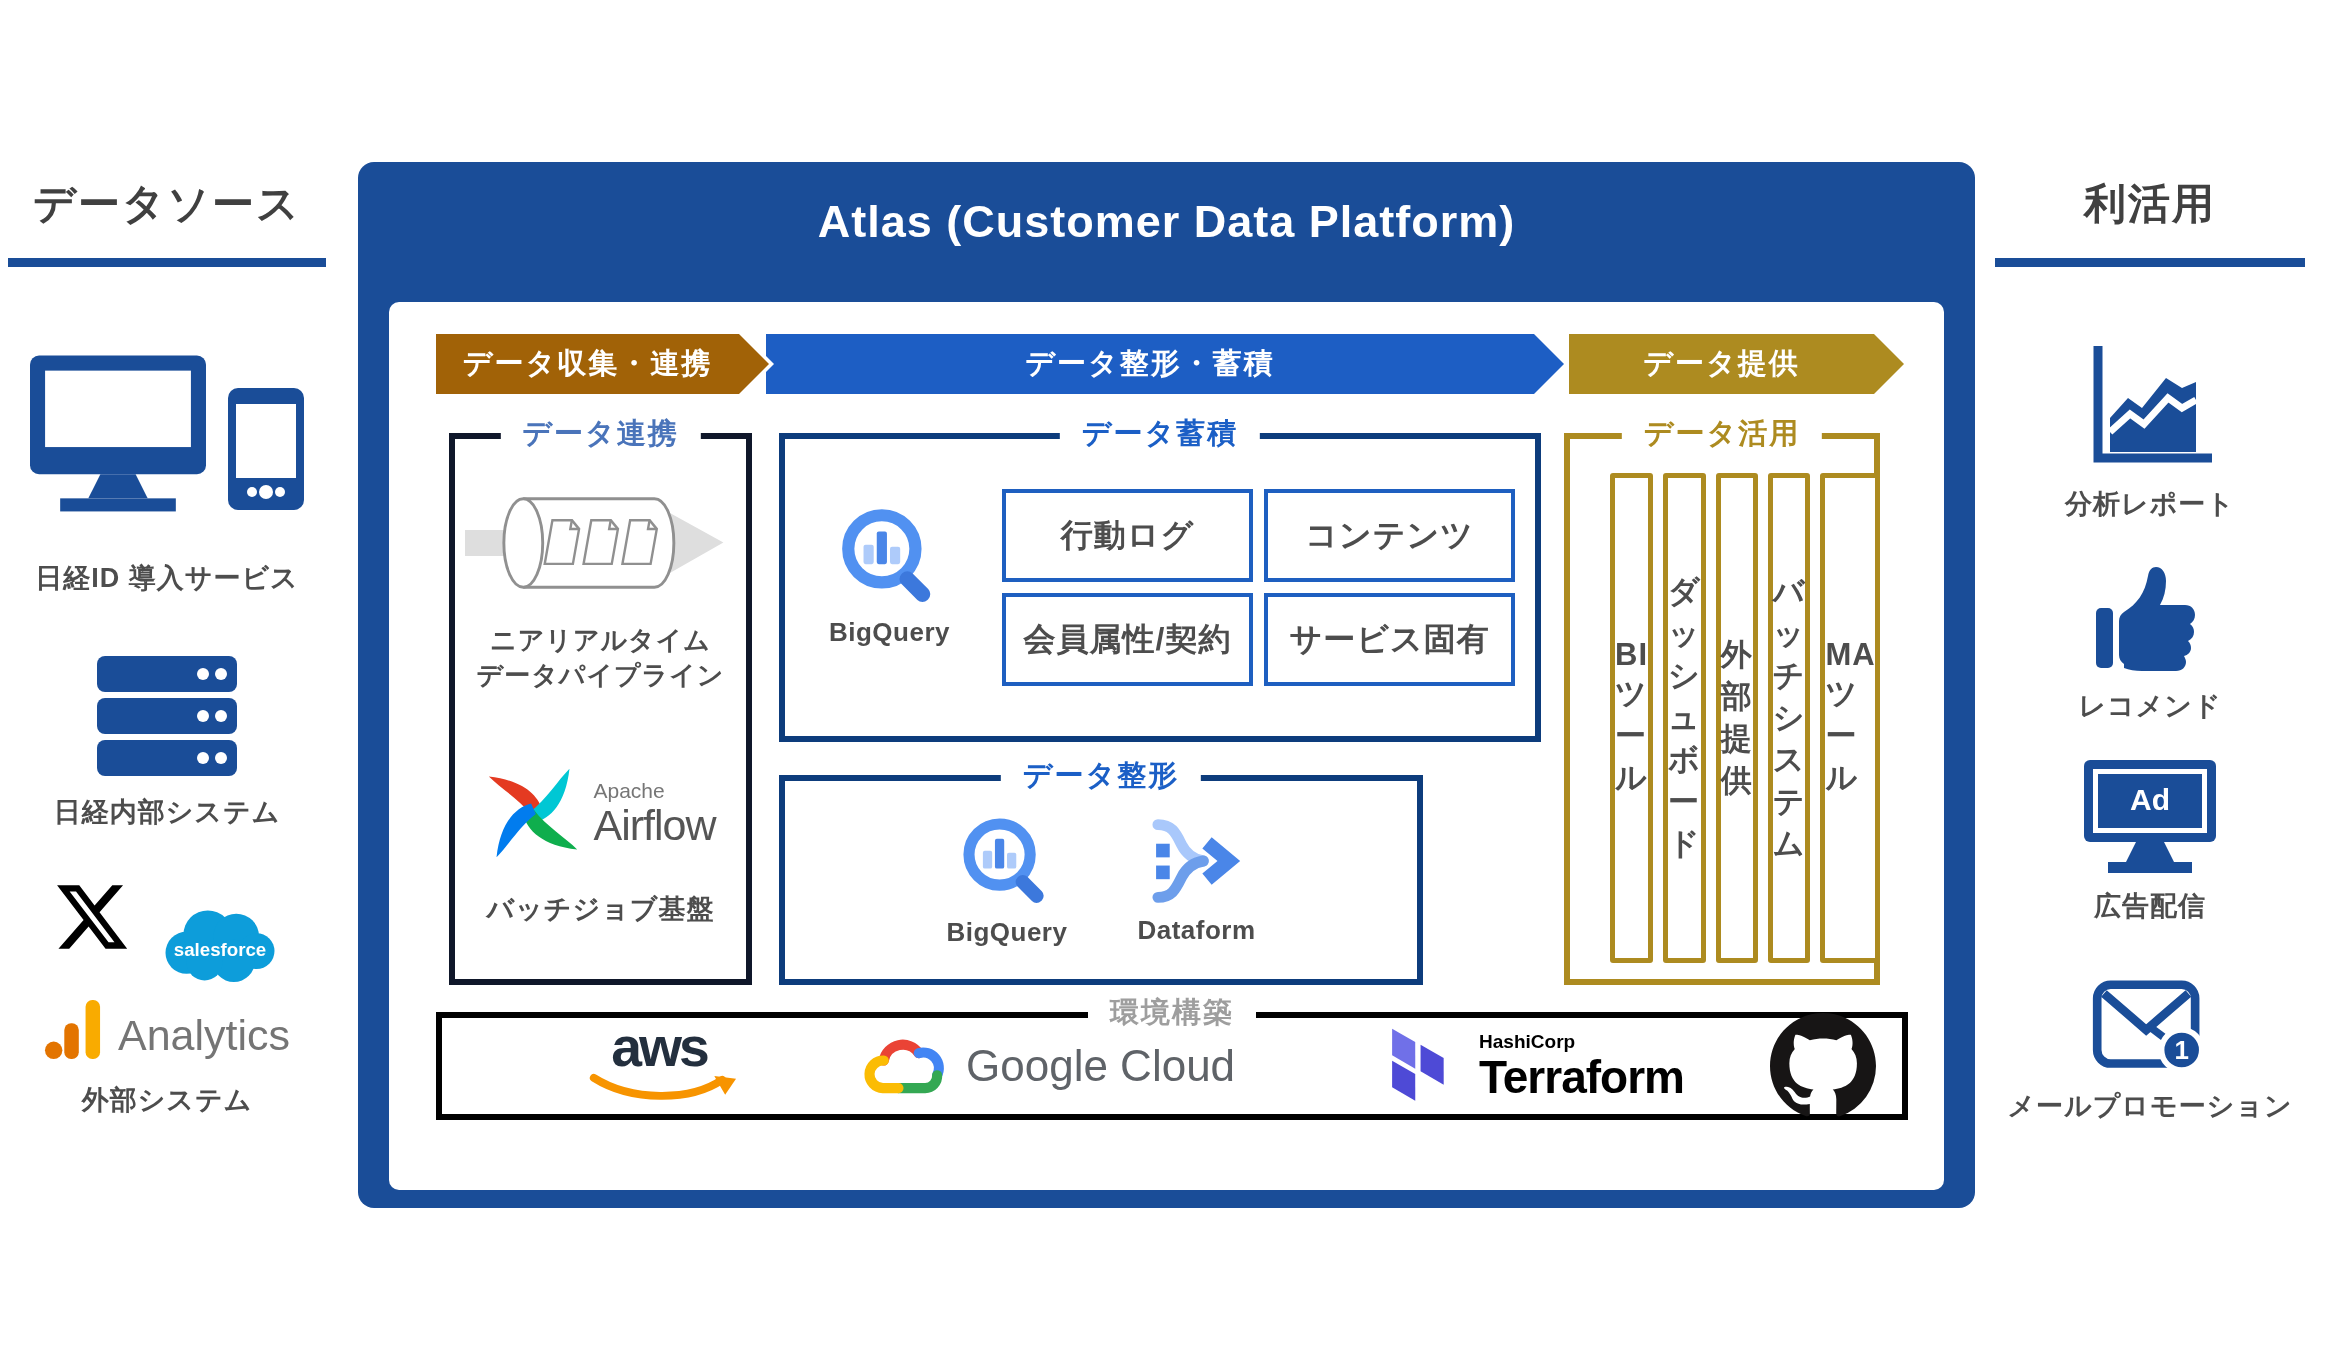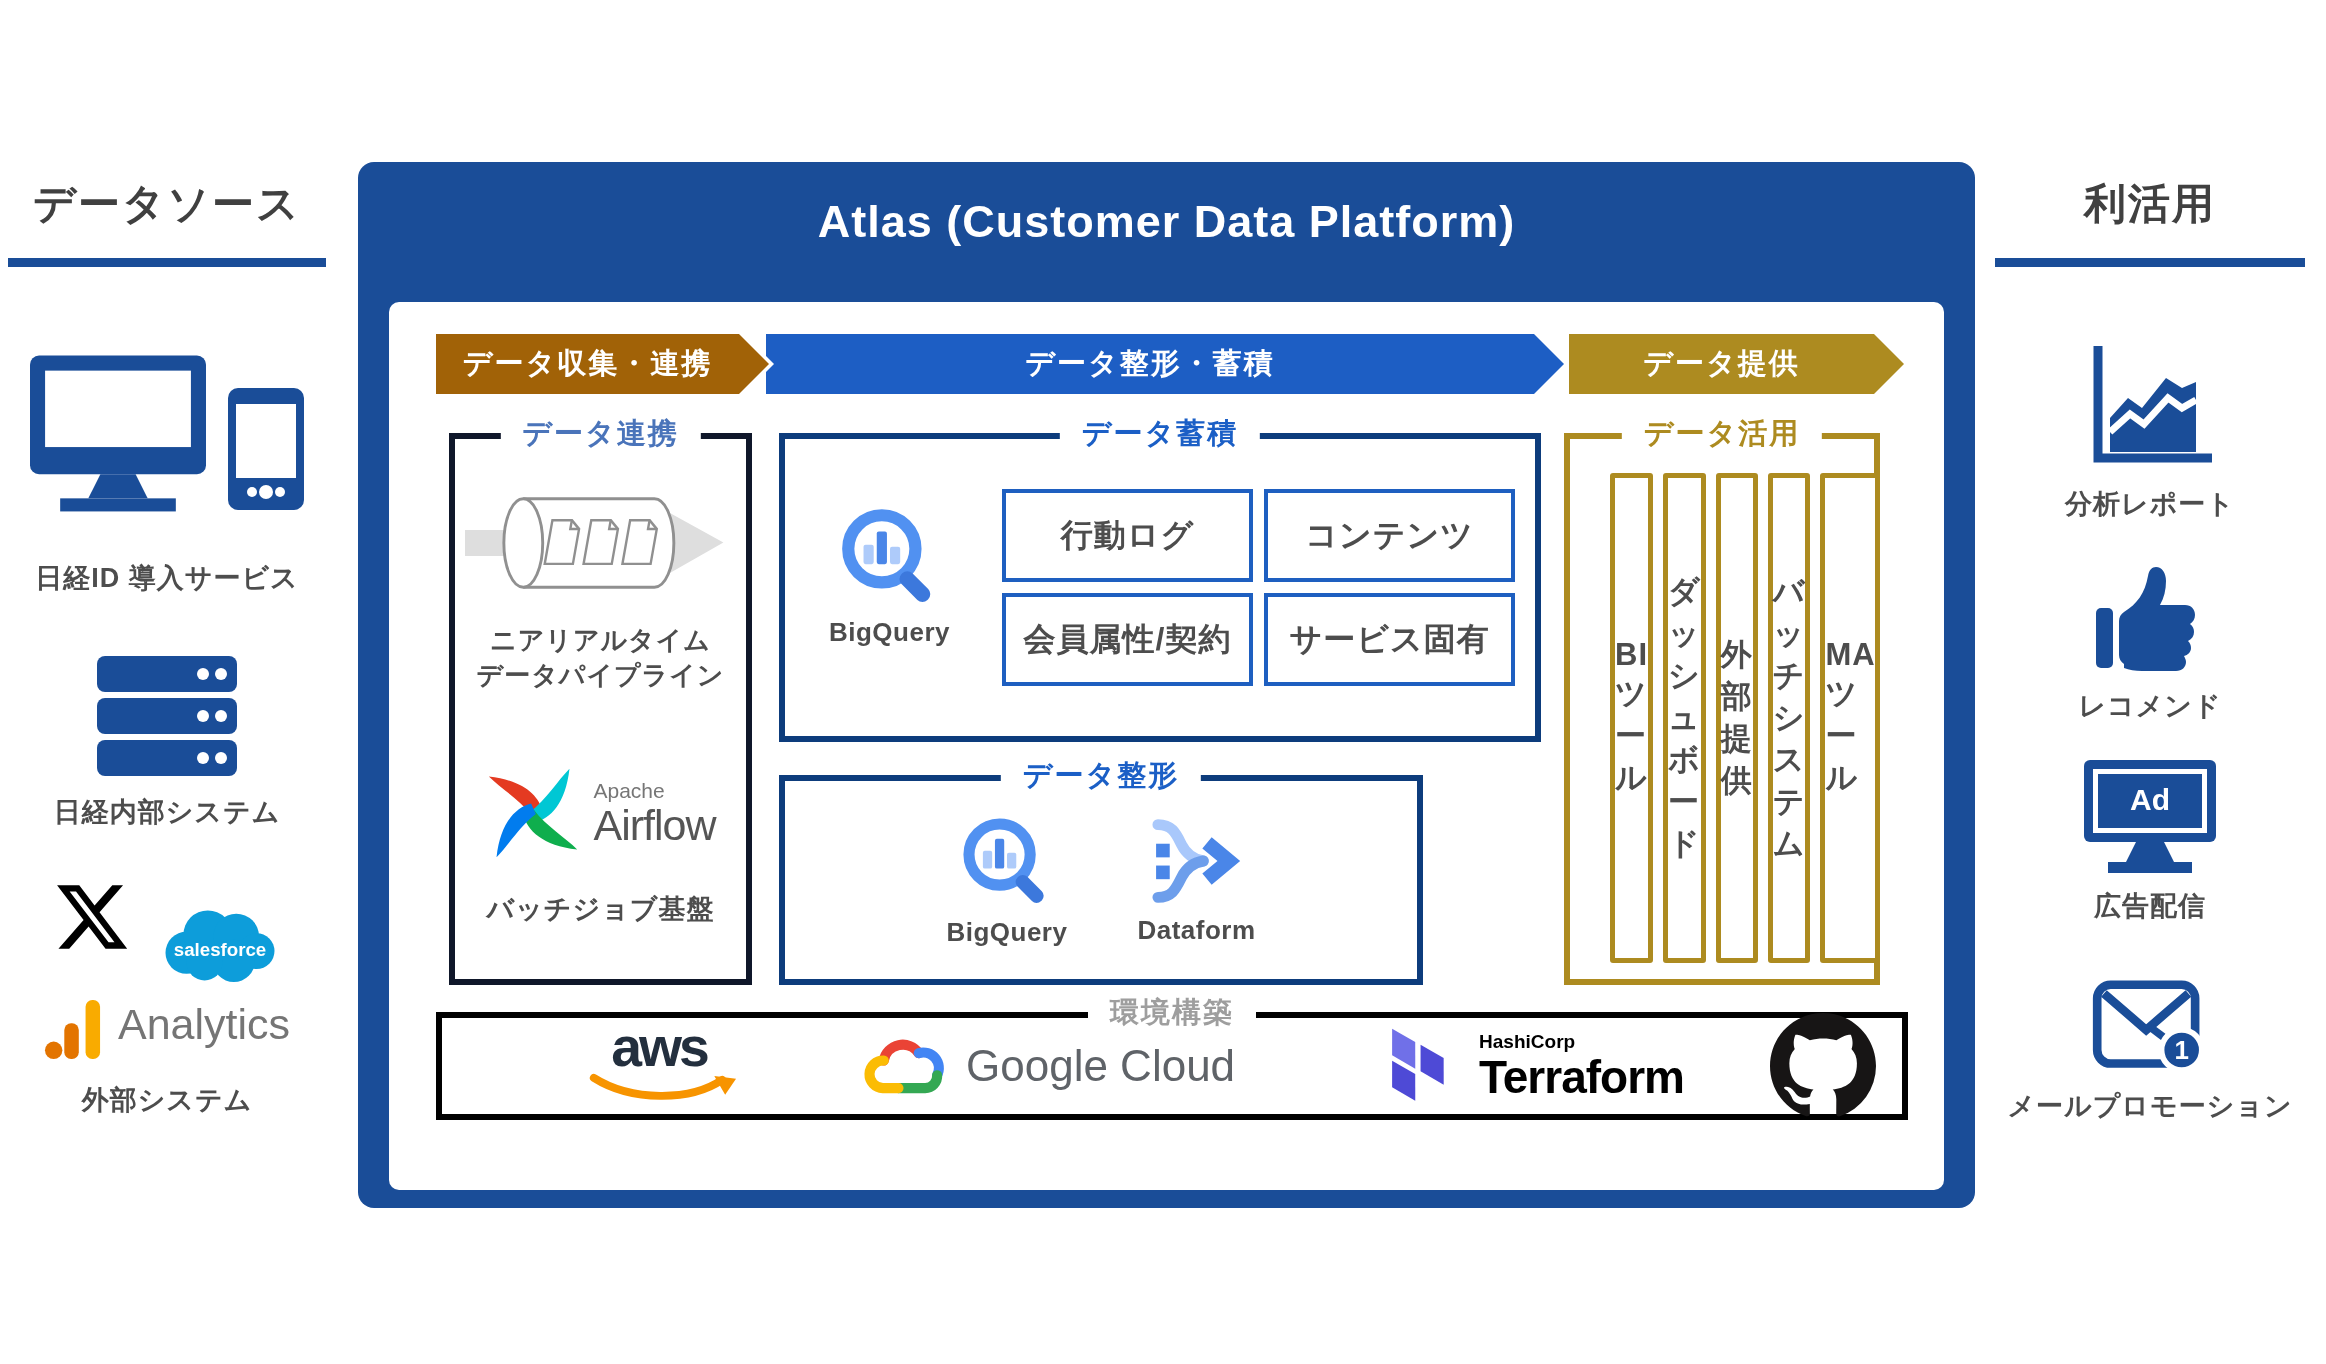--- a/index.html
+++ b/index.html
@@ -6,21 +6,21 @@
   body{
     width:2326px;height:1364px;position:relative;background:#ffffff;
     font-family:"Liberation Sans","DejaVu Sans",sans-serif;overflow:hidden;color:#4d4d4d;
   }
   svg text{font-family:"Liberation Sans","DejaVu Sans",sans-serif;}
 
   
   .col-title{position:absolute;text-align:center;font-size:42px;font-weight:700;color:#404040;letter-spacing:2px;}
   .col-underline{position:absolute;height:9px;background:#1a4d98;}
   .col-label{position:absolute;text-align:center;font-size:27px;font-weight:700;color:#4d4d4d;letter-spacing:1px;}
-  .icon-row{position:absolute;display:flex;align-items:flex-start;justify-content:center;}
+  .icon-row{position:absolute;display:flex;align-items:flex-end;justify-content:center;}
 
   
   #platform{position:absolute;left:358px;top:162px;width:1617px;height:1046px;background:#1a4d98;border-radius:16px;}
   #platform-title{position:absolute;top:34px;left:0;width:100%;text-align:center;color:#fff;font-size:45px;font-weight:600;letter-spacing:1px;}
   #platform-panel{position:absolute;left:31px;top:140px;width:1555px;height:888px;background:#fff;border-radius:10px;}
 
   
   .stage{position:absolute;top:32px;height:60px;}
   .stage .outline{position:absolute;inset:-5px;background:#fff;
     clip-path:polygon(0 0, calc(100% - 35px) 0, 100% 50%, calc(100% - 35px) 100%, 0 100%);}

